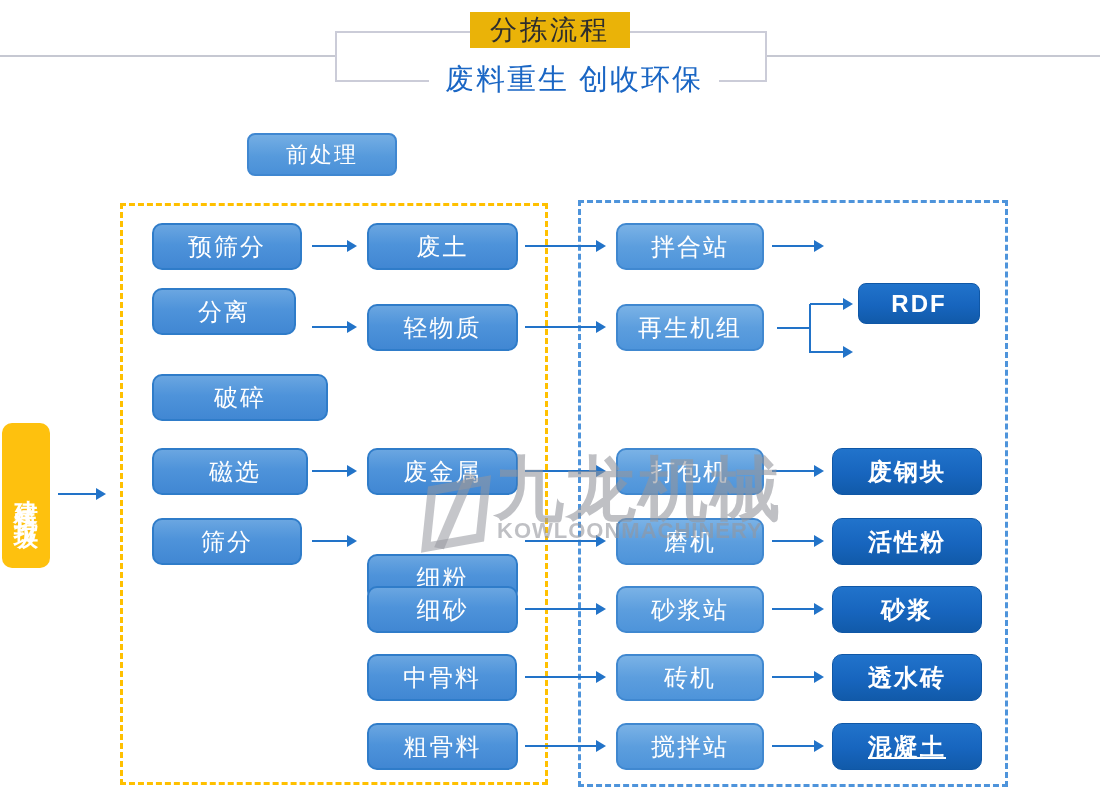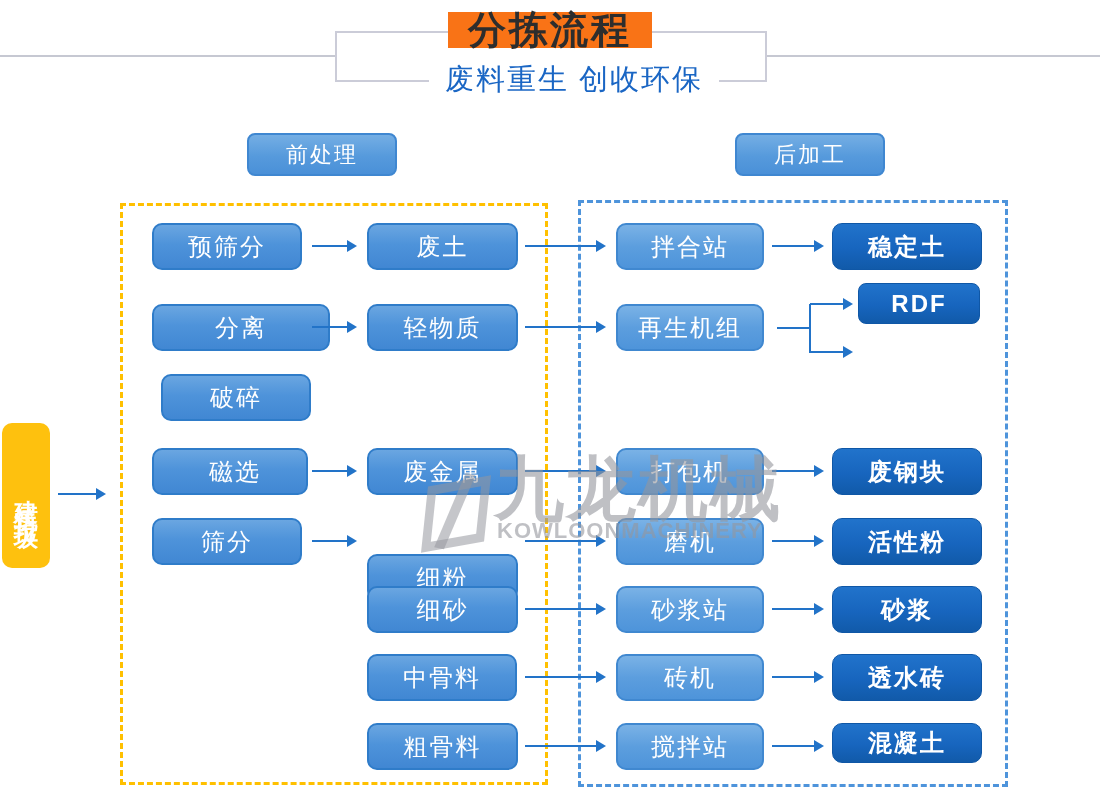--- a/index.html
+++ b/index.html
@@ -4,21 +4,21 @@
 <style>
   html,body{margin:0;padding:0;background:#fff;}
   .stage{position:relative;width:1100px;height:791px;background:#fff;overflow:hidden;
          font-family:"Liberation Sans",sans-serif;}
 
   
   .hline{position:absolute;left:0;top:55px;width:1100px;height:2px;background:#c6c8d2;z-index:1;}
   .hbox{position:absolute;left:335px;top:31px;width:428px;height:47px;background:#fff;
         border:2px solid #cbccd8;z-index:2;}
   .htitle{position:absolute;left:0;top:12px;width:1100px;text-align:center;z-index:3;}
-  .htitle span{display:inline-block;background:#f97316;padding:0 20px;font-size:38px;font-weight:bold;
+  .htitle span{display:inline-block;background:#eab308;padding:0 20px;font-size:27px;font-weight:normal;
         color:#2d2d2d;letter-spacing:3px;line-height:36px;}
   .hsub{position:absolute;left:0;top:62px;width:1100px;text-align:center;z-index:3;padding-left:24px;}
   .hsub span{display:inline-block;background:#fff;padding:0 16px;font-size:29px;color:#1a66c4;
         letter-spacing:2px;line-height:34px;}
 
   
   .tag{position:absolute;width:150px;height:43px;display:flex;align-items:center;justify-content:center;
        color:#fff;font-size:22px;letter-spacing:2px;border-radius:8px;z-index:2;
        background:linear-gradient(180deg,#74aee4 0%,#569adc 55%,#4a90d8 100%);border:2px solid #3f87d1;
        box-sizing:border-box;}
@@ -68,57 +68,55 @@
   <div class="hline"></div>
   <div class="hbox"></div>
   <div class="htitle">
     <span>分拣流程</span>
   </div>
   <div class="hsub">
     <span>废料重生 创收环保</span>
   </div>
 
   <div class="tag" style="left:247px;top:133px;">前处理</div>
-  <div class="tag" style="left:735px;top:133px;">后加工</div>
 
   <div class="dash-y"></div>
   <div class="dash-b"></div>
 
   <div class="src">建筑垃圾</div>
   <div class="arrow" style="left:58px;top:493px;width:39px;"></div>
 
   <div class="box b-med" style="left:152px;top:223px;width:150px;height:47px;">预筛分</div>
-  <div class="box b-med" style="left:152px;top:304px;width:178px;height:47px;text-align:center;">分离</div>
-  <div class="box b-med" style="left:152px;top:374px;width:150px;height:47px;margin-left:9px;">破碎</div>
+  <div class="box b-med" style="left:152px;top:288px;width:144px;height:47px;text-align:center;">分离</div>
+  <div class="box b-med" style="left:152px;top:374px;width:176px;height:47px;">破碎</div>
   <div class="box b-med" style="left:152px;top:448px;width:156px;height:47px;padding-left:10px;">磁选</div>
   <div class="box b-med" style="left:152px;top:518px;width:150px;height:47px;">筛分</div>
 
   <div class="box b-med" style="left:367px;top:223px;width:151px;height:47px;">废土</div>
   <div class="box b-med" style="left:367px;top:304px;width:151px;height:47px;">轻物质</div>
   <div class="box b-med" style="left:367px;top:448px;width:151px;height:47px;">废金属</div>
   <div class="box b-med" style="left:367px;top:518px;width:151px;height:47px;margin-top:36px;">细粉</div>
   <div class="box b-med" style="left:367px;top:586px;width:151px;height:47px;">细砂</div>
   <div class="box b-med" style="left:367px;top:654px;width:150px;height:47px;">中骨料</div>
   <div class="box b-med" style="left:367px;top:723px;width:151px;height:47px;">粗骨料</div>
 
   <div class="box b-light" style="left:616px;top:223px;width:148px;height:47px;">拌合站</div>
   <div class="box b-light" style="left:616px;top:304px;width:148px;height:47px;">再生机组</div>
   <div class="box b-light" style="left:616px;top:448px;width:148px;height:47px;">打包机</div>
   <div class="box b-light" style="left:616px;top:518px;width:148px;height:47px;">磨机</div>
   <div class="box b-light" style="left:616px;top:586px;width:148px;height:47px;">砂浆站</div>
   <div class="box b-light" style="left:616px;top:654px;width:148px;height:47px;">砖机</div>
   <div class="box b-light" style="left:616px;top:723px;width:148px;height:47px;">搅拌站</div>
 
-  <div class="box b-dark" style="left:832px;top:223px;width:150px;height:47px;">稳定土</div>
   <div class="box b-dark" style="left:858px;top:283px;width:122px;height:41px;border-radius:8px;">RDF</div>
   <div class="box b-dark" style="left:832px;top:448px;width:150px;height:47px;">废钢块</div>
   <div class="box b-dark" style="left:832px;top:518px;width:150px;height:47px;">活性粉</div>
   <div class="box b-dark" style="left:832px;top:654px;width:150px;height:47px;">透水砖</div>
   <div class="box b-dark" style="left:832px;top:586px;width:150px;height:47px;">砂浆</div>
-  <div class="box b-dark" style="left:832px;top:723px;width:150px;height:40px;">混凝土</div>
+  <div class="box b-dark" style="left:832px;top:723px;width:150px;height:47px;text-decoration:underline;">混凝土</div>
 
   <div class="arrow" style="left:312px;top:245px;width:36px;"></div>
   <div class="arrow" style="left:312px;top:326px;width:36px;"></div>
   <div class="arrow" style="left:312px;top:470px;width:36px;"></div>
   <div class="arrow" style="left:312px;top:540px;width:36px;"></div>
 
   <div class="arrow" style="left:525px;top:245px;width:72px;"></div>
   <div class="arrow" style="left:525px;top:326px;width:72px;"></div>
   <div class="arrow" style="left:525px;top:470px;width:72px;"></div>
   <div class="arrow" style="left:525px;top:540px;width:72px;"></div>

